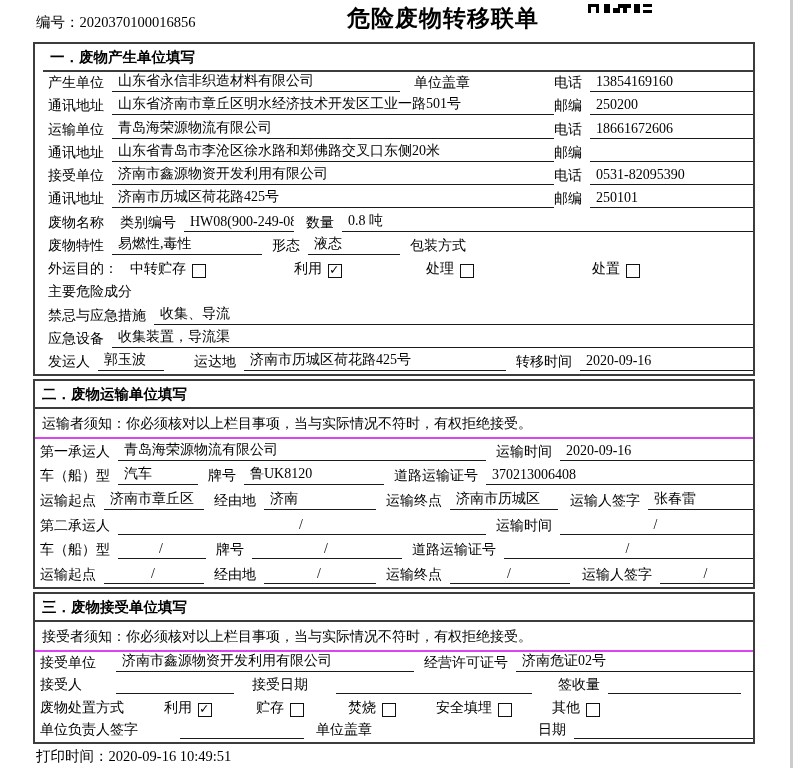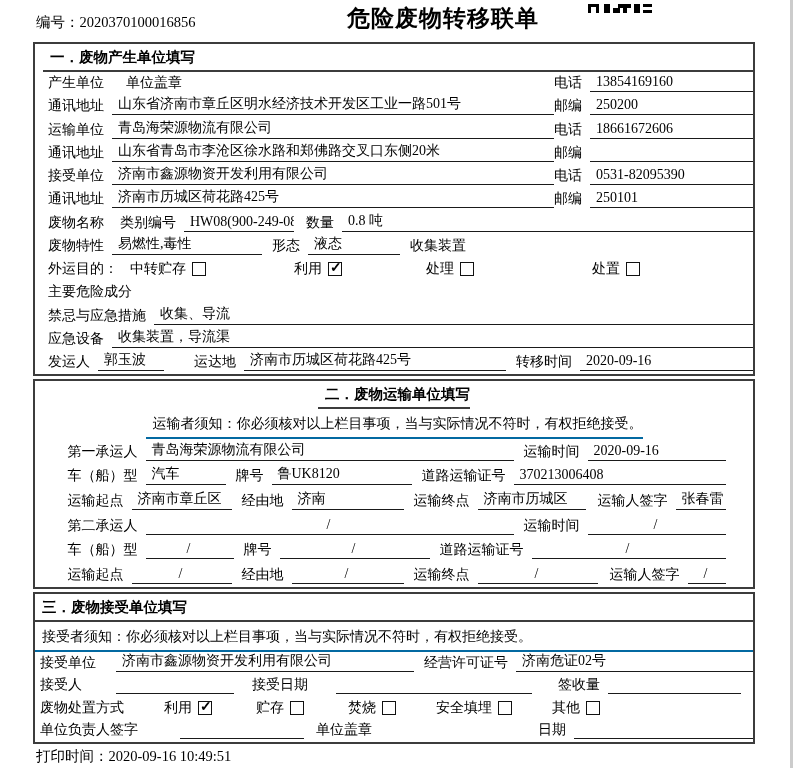--- a/index.html
+++ b/index.html
@@ -6,35 +6,35 @@
   body{width:796px;height:768px;background:#ffffff;color:#000;
        font-family:"Liberation Serif","DejaVu Serif",serif;position:relative;overflow:hidden;}
   .serial{position:absolute;left:36px;top:13px;font-size:14.5px;white-space:nowrap;}
   .doc-title{position:absolute;left:90px;right:0;top:3px;text-align:center;
        font-size:23px;font-weight:bold;font-family:"Liberation Sans","DejaVu Sans",sans-serif;letter-spacing:1px;}
   .qr{position:absolute;left:588px;top:0;}
   .page-edge{position:absolute;left:790px;top:0;width:3px;height:768px;background:#cccccc;}
   .sec{position:absolute;left:33px;width:722px;border:2px solid #3c3c3c;box-sizing:border-box;
        display:flex;flex-direction:column;background:#fff;}
   #sec1{top:42px;height:334px;padding-left:8px;}
-  #sec2{top:379px;height:210px;align-items:center;}
+  #sec2{top:379px;height:210px;}
   #sec3{top:592px;height:152px;}
   .sec-title{font-family:"Liberation Sans","DejaVu Sans",sans-serif;font-weight:bold;font-size:14.5px;
        border-bottom:2px solid #3c3c3c;padding:4px 0 3px 7px;flex-shrink:0;}
-  .notice{font-size:14px;border-bottom:2px solid #0369a1;padding:6px 0 4px 7px;flex-shrink:0;}
+  .notice{font-size:14px;border-bottom:2px solid #d946ef;padding:6px 0 4px 7px;flex-shrink:0;}
   .rows{display:flex;flex-direction:column;flex:1;min-height:0;}
   .row{display:flex;align-items:flex-end;padding:0 0 3px 5px;font-size:14px;flex:1;min-height:0;}
   .left{display:flex;width:506px;flex-shrink:0;align-items:flex-end;}
   .right{display:flex;flex:1;align-items:flex-end;min-width:0;}
   .lbl{white-space:nowrap;flex-shrink:0;margin-right:8px;}
   .val{border-bottom:1px solid #1a1a1a;white-space:nowrap;overflow:hidden;
        padding:0 2px 1px 6px;flex-shrink:0;min-height:17px;box-sizing:border-box;}
   .val.fill{flex:1 1 auto;min-width:0;}
   .val.c{text-align:center;padding-right:8px;}
-  .opt{display:flex;align-items:center;white-space:nowrap;}
+  .opt{display:flex;align-items:flex-end;white-space:nowrap;font-family:Liberation Mono, monospace;}
   .cb{display:inline-block;width:12px;height:12px;border:1px solid #111;margin-left:6px;
       position:relative;flex-shrink:0;background:#fff;}
   .cb.checked::after{content:"\2713";position:absolute;left:1px;top:-4px;font-size:14px;font-weight:bold;}
   .print-time{position:absolute;left:36px;top:747px;font-size:14.5px;white-space:nowrap;}
 </style>
 </head>
 <body>
 
 <div class="serial"><span>编号：</span><span>2020370100016856</span></div>
 
@@ -54,20 +54,21 @@
       <rect x="55" y="6" width="9" height="3" fill="#000"></rect>
   </svg>
 </div>
 
 <div class="sec" id="sec1">
   <div class="sec-title">一．废物产生单位填写</div>
   <div class="rows">
     <div class="row">
       <div class="left">
         <span class="lbl">产生单位</span>
+        <span class="val" style="width:288px">山东省永信非织造材料有限公司</span>
         <span class="lbl" style="margin-left:14px">单位盖章</span>
       </div>
       <div class="right">
         <span class="lbl">电话</span>
         <span class="val fill">13854169160</span>
       </div>
     </div>
     <div class="row">
       <div class="left">
         <span class="lbl">通讯地址</span>
@@ -123,21 +124,21 @@
       <span class="lbl" style="margin-left:8px">类别编号</span>
       <span class="val" style="width:110px">HW08(900-249-08)</span>
       <span class="lbl" style="margin-left:12px">数量</span>
       <span class="val fill">0.8 吨</span>
     </div>
     <div class="row">
       <span class="lbl">废物特性</span>
       <span class="val" style="width:150px">易燃性,毒性</span>
       <span class="lbl" style="margin-left:10px">形态</span>
       <span class="val" style="width:92px">液态</span>
-      <span class="lbl" style="margin-left:10px">收集装置</span>
+      <span class="lbl" style="margin-left:10px">包装方式</span>
     </div>
     <div class="row">
       <span class="lbl">外运目的：</span>
       <span class="opt" style="margin-left:4px">
         <span>中转贮存</span>
         <span class="cb"></span>
       </span>
       <span class="opt" style="margin-left:88px">
         <span>利用</span>
         <span class="cb checked"></span>

